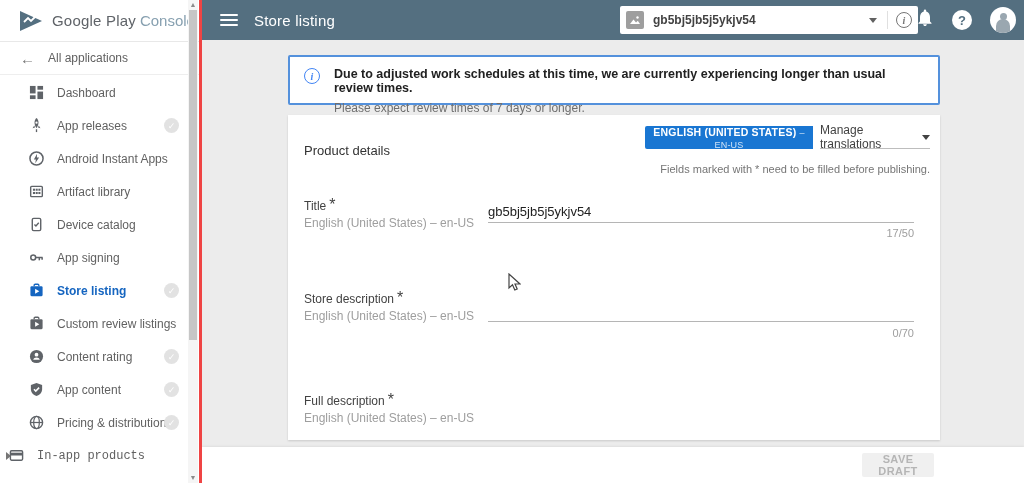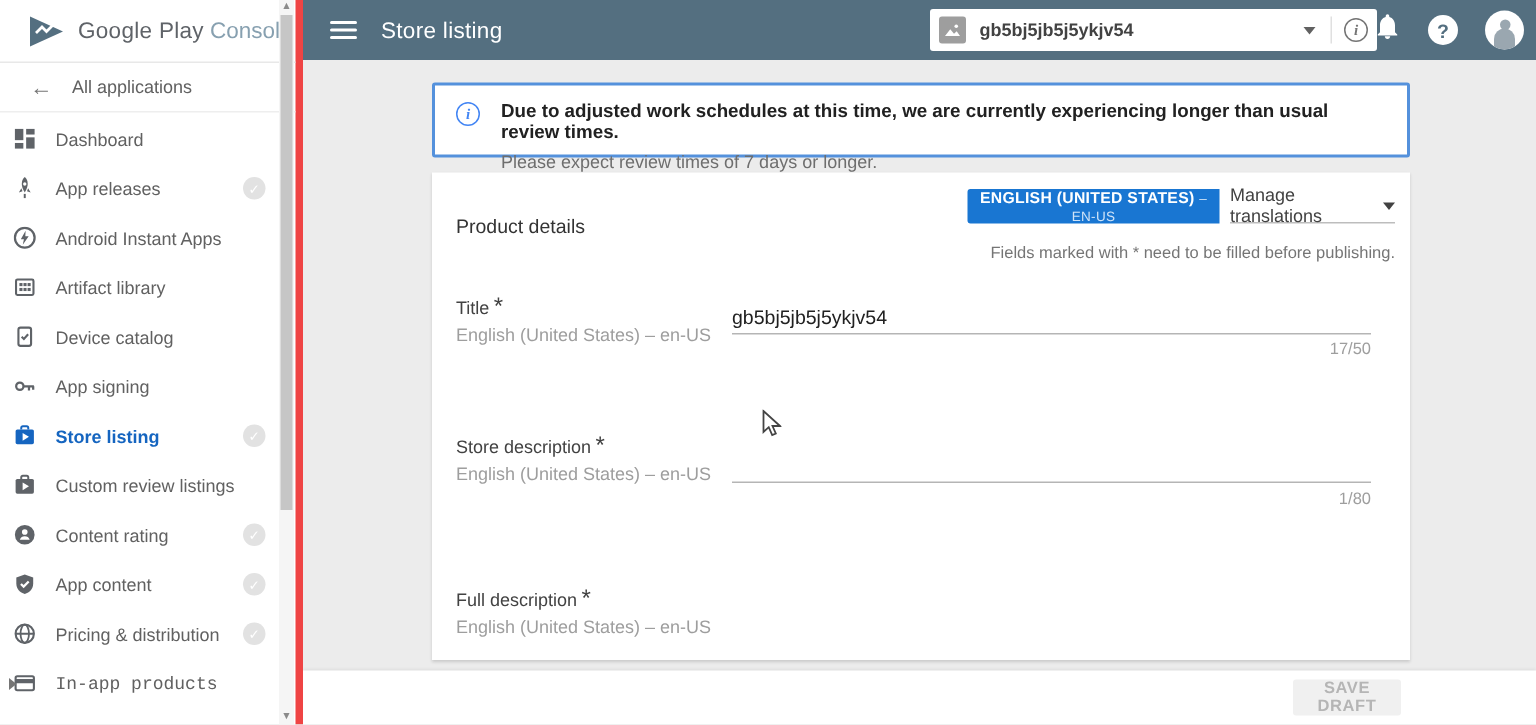--- a/index.html
+++ b/index.html
@@ -1,29 +1,29 @@
 <!DOCTYPE html>
 <html><head>
 <meta charset="utf-8">
 <style>
   * { margin:0; padding:0; box-sizing:border-box; }
   html,body { width:1024px; height:483px; overflow:hidden; }
   body { font-family:"Liberation Sans", sans-serif; background:#ececec; position:relative; }
 
   
-  .sidebar { position:absolute; left:0; top:0; width:202px; height:483px; background:#fff; border-right:5px solid #ef4444; z-index:3; }
+  .sidebar { position:absolute; left:0; top:0; width:202px; height:483px; background:#fff; border-right:3px solid #ef4444; z-index:3; }
   .logo-row { height:42px; display:flex; align-items:center; padding-left:18px; border-bottom:1px solid #e8e8e8; }
   .logo-row svg { margin-right:8px; }
   .brand-name { font-size:15px; color:#5f6368; font-weight:500; letter-spacing:.2px; }
   .brand-suffix { font-size:15px; color:#87a0b0; font-weight:400; margin-left:4px; }
   .back-row { height:33px; display:flex; align-items:center; padding-left:20px; border-bottom:1px solid #eeeeee; cursor:pointer; }
   .back-arrow { color:#757575; font-size:15px; width:28px; }
   .back-label { font-size:12px; color:#616161; }
   .nav { position:absolute; top:76px; left:0; right:12px; }
-  .nav-item { height:33px; display:flex; align-items:center; padding-left:8px; position:relative; cursor:pointer; }
+  .nav-item { height:33px; display:flex; align-items:center; padding-left:28px; position:relative; cursor:pointer; }
   .nav-icon { width:16px; height:16px; margin-right:13px; display:inline-flex; align-items:center; justify-content:center; flex:none; }
   .nav-label { font-size:12px; color:#616161; white-space:nowrap; }
   .nav-item.active .nav-label { color:#1565c0; font-weight:700; }
   .check-badge { position:absolute; right:8px; width:15px; height:15px; border-radius:50%; background:#e2e2e2; color:#fff; font-size:9px; display:flex; align-items:center; justify-content:center; }
   .expand-caret { position:absolute; left:6px; width:0; height:0; border-top:4px solid transparent; border-bottom:4px solid transparent; border-left:5px solid #757575; }
   .nav-item.has-caret { padding-left:8px;font-family:Liberation Mono, monospace; }
 
   
   .side-scroll { position:absolute; top:0; right:1px; width:10px; height:483px; background:#f5f5f5; }
   .side-scroll .thumb { position:absolute; top:10px; left:1px; width:8px; height:330px; background:#c6c6c6; }
@@ -314,21 +314,21 @@
       <div class="f-locale">English (United States) – en-US</div>
     </div>
     <input class="f-input" style="top: 86px;" value="gb5bj5jb5j5ykjv54">
     <div class="f-counter" style="top:112px;">17/50</div>
 
     <div class="field-label-col" style="top:174px;">
       <div><span class="f-label">Store description</span><span class="f-req">*</span></div>
       <div class="f-locale">English (United States) – en-US</div>
     </div>
     <input class="f-input" style="top: 185px;" value="">
-    <div class="f-counter" style="top:212px;">1/80</div>
+    <div class="f-counter" style="top:212px;">0/70</div>
 
     <div class="field-label-col" style="top:276px;">
       <div><span class="f-label">Full description</span><span class="f-req">*</span></div>
       <div class="f-locale">English (United States) – en-US</div>
     </div>
   </div>
 </div>
 
 <div class="footer">
   <button class="save-btn" disabled="">SAVE DRAFT</button>

